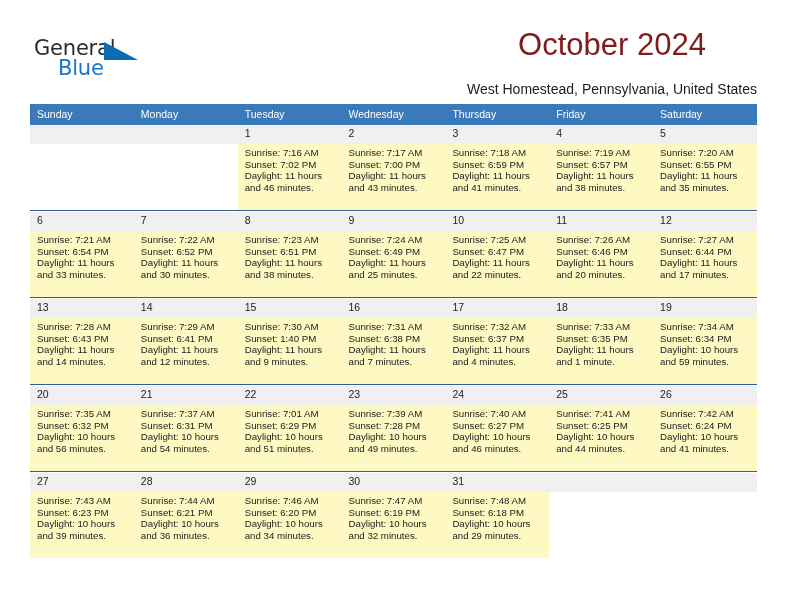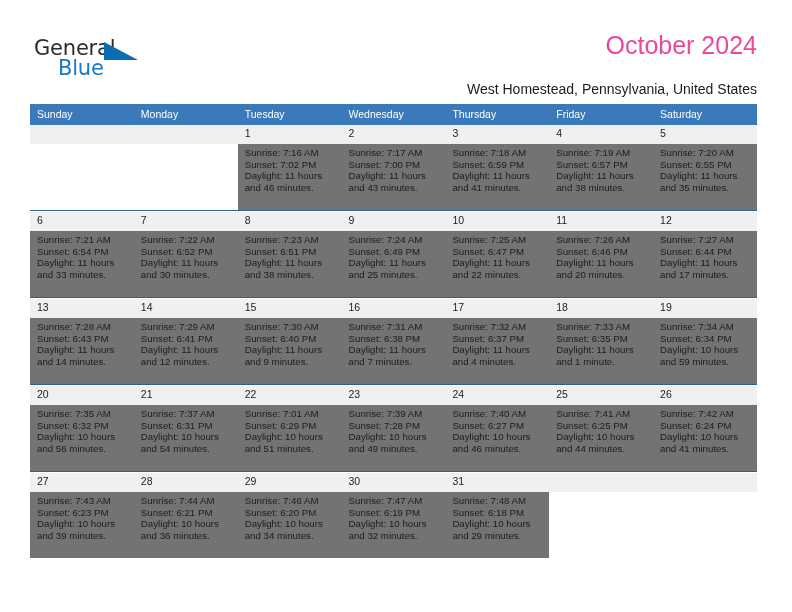--- a/index.html
+++ b/index.html
@@ -66,24 +66,25 @@
     border-top: 18px solid transparent;
   }
 
   .title-block {
     position: absolute;
     right: 35px;
     top: 30px;
     text-align: right;
   }
   .cal-title {
-    font-size: 25px;
-    color: #ec4899;
+    font-size: 31px;
+    color: #7f1d1d;
     line-height: 30px;
     white-space: nowrap;
+    text-align: center;
   }
   .cal-subtitle {
     margin-top: 20px;
     font-size: 14px;
     color: #1c1c1c;
     line-height: 18px;
     white-space: nowrap;
   }
 
   
@@ -122,21 +123,21 @@
     height: 15px;
     padding: 2px 0 2px 7px;
     font-size: 10.5px;
     line-height: 12px;
     color: #1c1c1c;
     vertical-align: top;
     border: none;
   }
 
   .info-row td {
-    background: #737373;
+    background: #fef9c3;
     height: 58px;
     padding: 3px 6px 5px 7px;
     font-size: 9.7px;
     line-height: 11.7px;
     color: #1c1c1c;
     vertical-align: top;
     border: none;
   }
   .info-row td .ln { display: block; white-space: nowrap; }
   .info-row td.empty { background: #ffffff; }
@@ -305,21 +306,21 @@
           <span class="ln">and 14 minutes.</span>
         </td>
         <td>
           <span class="ln">Sunrise: 7:29 AM</span>
           <span class="ln">Sunset: 6:41 PM</span>
           <span class="ln">Daylight: 11 hours</span>
           <span class="ln">and 12 minutes.</span>
         </td>
         <td>
           <span class="ln">Sunrise: 7:30 AM</span>
-          <span class="ln">Sunset: 6:40 PM</span>
+          <span class="ln">Sunset: 1:40 PM</span>
           <span class="ln">Daylight: 11 hours</span>
           <span class="ln">and 9 minutes.</span>
         </td>
         <td>
           <span class="ln">Sunrise: 7:31 AM</span>
           <span class="ln">Sunset: 6:38 PM</span>
           <span class="ln">Daylight: 11 hours</span>
           <span class="ln">and 7 minutes.</span>
         </td>
         <td>

